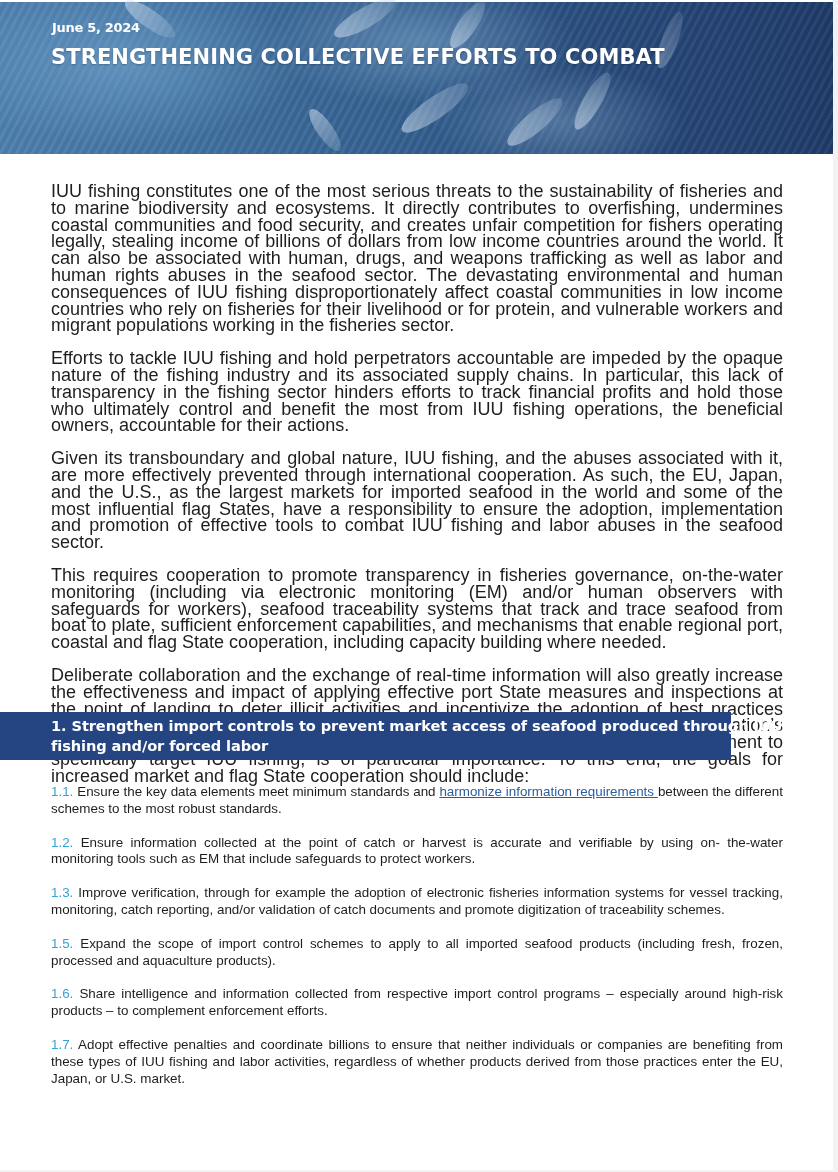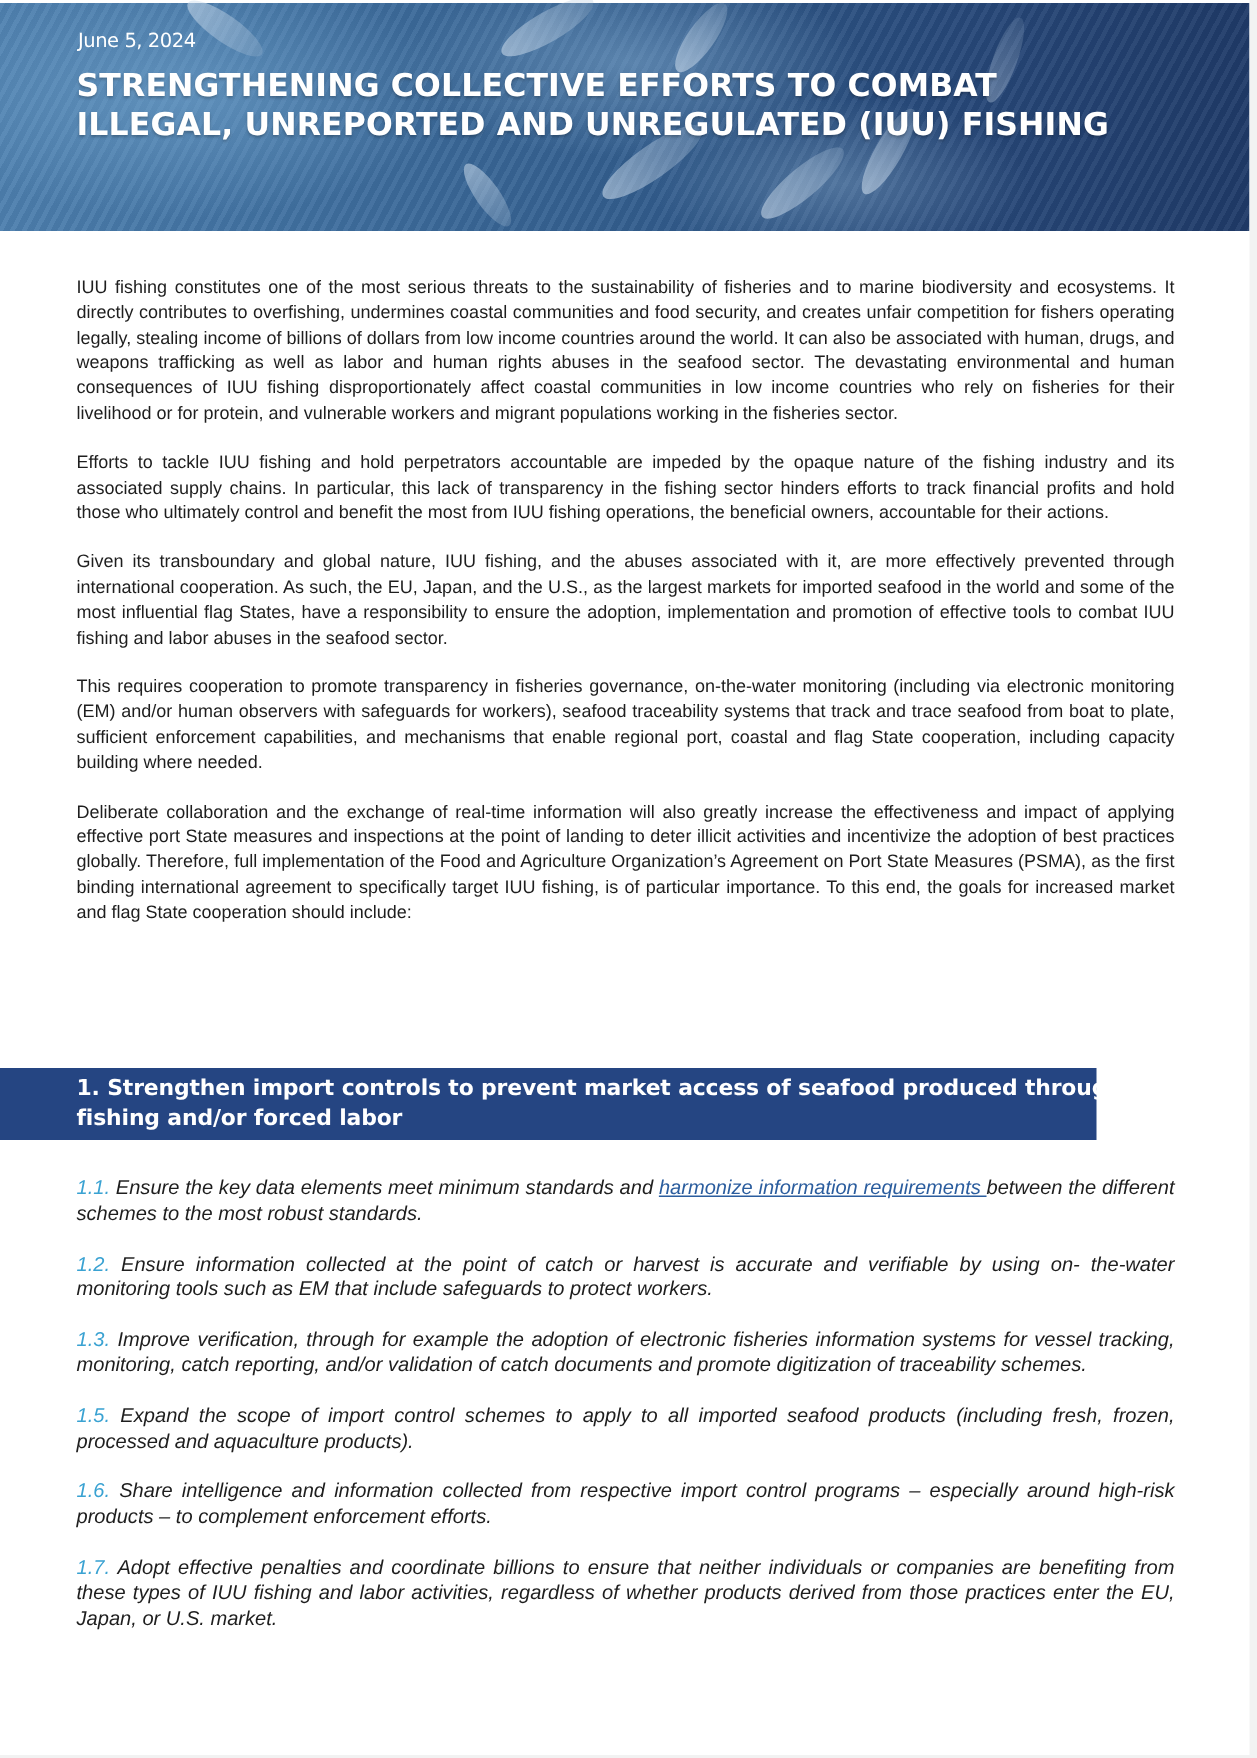--- a/index.html
+++ b/index.html
@@ -25,50 +25,50 @@
       radial-gradient(ellipse 180px 80px at 560px 120px, rgba(150,185,215,0.35), rgba(0,0,0,0) 70%),
       repeating-linear-gradient(118deg, rgba(255,255,255,0.05) 0 3px, rgba(0,0,0,0.04) 3px 7px),
       linear-gradient(90deg, #4d7fae 0%, #3f6f9f 25%, #335e8e 50%, #27497a 75%, #1f3a68 100%);
   }
   .banner .fish {
     position: absolute; background: linear-gradient(90deg, rgba(210,225,240,0.55), rgba(160,185,210,0.25));
     border-radius: 50%; transform-origin: center;
   }
   .banner-date {
     position: absolute; left: 52px; top: 18px;
-    color: #ffffff; font-weight: normal; font-size: 13px;
+    color: #ffffff; font-weight: bold; font-size: 13px;
     font-family: "DejaVu Sans", sans-serif; letter-spacing: -0.3px;
   }
   .banner-title {
     position: absolute; left: 51px; top: 42px; width: 740px;
     color: #ffffff; font-weight: bold; font-size: 21px; line-height: 26px;
     font-family: "DejaVu Sans", sans-serif; letter-spacing: 0.1px;
     text-shadow: 0 1px 2px rgba(0,0,0,0.25);
   }
   
   .content {
     position: absolute; left: 51px; top: 183px; width: 732px;
   }
   .para {
     font-family: "Liberation Sans", sans-serif;
-    font-size: 12px; line-height: 16.8px;
+    font-size: 18px; line-height: 16.8px;
     text-align: justify; margin: 0 0 16px 0;
     color: #1e1e1e;
   }
   .section-band {
     position: absolute; left: 0; top: 712px; width: 731px; height: 48px;
     background: #254582;
   }
   .section-title {
     position: absolute; left: 51px; top: 4px; width: 740px;
     color: #ffffff; font-weight: bold; font-size: 14.6px; line-height: 20px;
     font-family: "DejaVu Sans", sans-serif; letter-spacing: -0.1px;
   }
   .items {
-    position: absolute; left: 51px; top: 784px; width: 732px; font-style: italic;
+    position: absolute; left: 51px; top: 784px; width: 732px;
   }
   .item {
     font-family: "Liberation Sans", sans-serif;
     font-size: 13.4px; line-height: 16.8px;
     text-align: justify; margin: 0 0 17px 0; color: #1e1e1e;
   }
   .item-num { color: #3aa2d2; font-weight: normal; }
   .link { color: #2b5d9e; text-decoration: underline; }
 </style>
 </head>
@@ -82,21 +82,20 @@
     <div class="fish" style="left:440px;top:14px;width:55px;height:18px;transform:rotate(-55deg);"></div>
     <div class="fish" style="left:395px;top:95px;width:80px;height:22px;transform:rotate(-35deg);"></div>
     <div class="fish" style="left:500px;top:110px;width:70px;height:20px;transform:rotate(-40deg);"></div>
     <div class="fish" style="left:560px;top:90px;width:65px;height:18px;transform:rotate(-60deg);"></div>
     <div class="fish" style="left:300px;top:120px;width:50px;height:16px;transform:rotate(55deg);"></div>
     <div class="fish" style="left:640px;top:30px;width:60px;height:16px;transform:rotate(-70deg);opacity:0.6;"></div>
 
     <div class="banner-date">June 5, 2024</div>
     <div class="banner-title">
       <div>STRENGTHENING COLLECTIVE EFFORTS TO COMBAT</div>
-      <div>ILLEGAL, UNREPORTED AND UNREGULATED (IUU) FISHING</div>
     </div>
   </div>
 
   <div class="content">
     <p class="para">IUU fishing constitutes one of the most serious threats to the sustainability of fisheries and to marine biodiversity and ecosystems. It directly contributes to overfishing, undermines coastal communities and food security, and creates unfair competition for fishers operating legally, stealing income of billions of dollars from low income countries around the world. It can also be associated with human, drugs, and weapons trafficking as well as labor and human rights abuses in the seafood sector. The devastating environmental and human consequences of IUU fishing disproportionately affect coastal communities in low income countries who rely on fisheries for their livelihood or for protein, and vulnerable workers and migrant populations working in the fisheries sector.</p>
     <p class="para">Efforts to tackle IUU fishing and hold perpetrators accountable are impeded by the opaque nature of the fishing industry and its associated supply chains. In particular, this lack of transparency in the fishing sector hinders efforts to track financial profits and hold those who ultimately control and benefit the most from IUU fishing operations, the beneficial owners, accountable for their actions.</p>
     <p class="para">Given its transboundary and global nature, IUU fishing, and the abuses associated with it, are more effectively prevented through international cooperation. As such, the EU, Japan, and the U.S., as the largest markets for imported seafood in the world and some of the most influential flag States, have a responsibility to ensure the adoption, implementation and promotion of effective tools to combat IUU fishing and labor abuses in the seafood sector.</p>
     <p class="para">This requires cooperation to promote transparency in fisheries governance, on-the-water monitoring (including via electronic monitoring (EM) and/or human observers with safeguards for workers), seafood traceability systems that track and trace seafood from boat to plate, sufficient enforcement capabilities, and mechanisms that enable regional port, coastal and flag State cooperation, including capacity building where needed.</p>
     <p class="para">Deliberate collaboration and the exchange of real-time information will also greatly increase the effectiveness and impact of applying effective port State measures and inspections at the point of landing to deter illicit activities and incentivize the adoption of best practices globally. Therefore, full implementation of the Food and Agriculture Organization’s Agreement on Port State Measures (PSMA), as the first binding international agreement to specifically target IUU fishing, is of particular importance. To this end, the goals for increased market and flag State cooperation should include:</p>
   </div>

